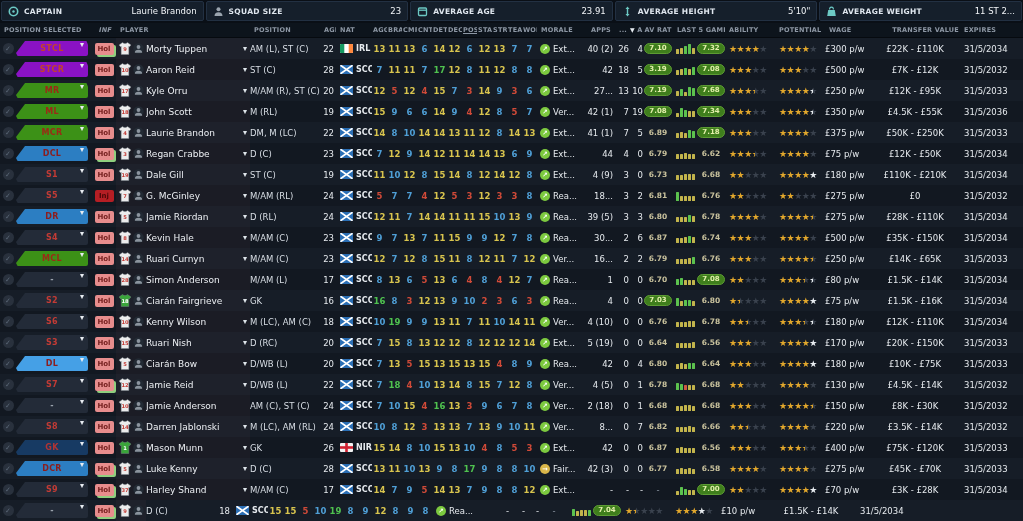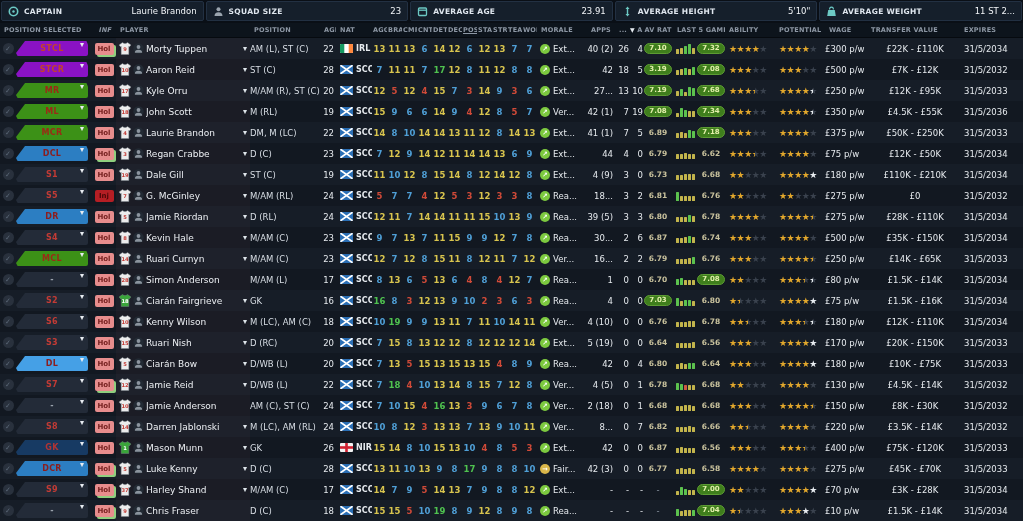--- a/index.html
+++ b/index.html
@@ -150,21 +150,21 @@
       <div class="th" style="width:15px;text-align:center;padding-left:1px;justify-content:center;">WOR</div>
       <div class="th" style="width:46px;text-align:left;padding-left:4px;">MORALE</div>
       <div class="th" style="width:30px;text-align:right;padding-left:1px;padding-right:2px;">APPS</div>
       <div class="th" style="width:16px;text-align:right;padding-left:1px;padding-right:2px;">...</div>
       <div class="th" style="width:14px;text-align:right;padding-left:1px;padding-right:2px;"><span class="sortar">▼</span> AST</div>
       <div class="th" style="width:30px;text-align:center;padding-left:1px;justify-content:center;">AV RAT</div>
       <div class="th" style="width:52px;text-align:left;padding-left:4px;">LAST 5 GAMES</div>
       <div class="th" style="width:50px;text-align:left;padding-left:4px;">ABILITY</div>
       <div class="th" style="width:50px;text-align:left;padding-left:4px;">POTENTIAL</div>
       <div class="th" style="width:45px;text-align:left;padding-left:4px;">WAGE</div>
-      <div class="th" style="width:90px;text-align:left;padding-left:1px;justify-content:center;">TRANSFER VALUE</div>
+      <div class="th" style="width:90px;text-align:right;padding-left:1px;justify-content:center;">TRANSFER VALUE</div>
       <div class="th" style="width:63px;text-align:left;padding-left:4px;">EXPIRES</div>
     </div>
   <div class="tbody" id="tbody">
       <div class="row odd">
   <div class="c c-check">
           <span class="chk">✓</span>
         </div>
   <div class="c c-badge">
           <div class="badge" style="background:#8a12c4">
     <span class="bcode" style="color:#c2442c">STCL</span>
@@ -2114,23 +2114,20 @@
           <svg class="shirtwrap" viewBox="0 0 14 15">
    <path d="M4.5 1.5 L6 2.5 H8 L9.5 1.5 L13 4 L11.2 6 L10.8 5.3 V13.5 H3.2 V5.3 L2.8 6 L1 4 Z" fill="#ececec" stroke="#7e8891" stroke-width="0.4"></path>
    <text x="7" y="9.6" font-size="5.2" font-weight="bold" fill="#c23b35" text-anchor="middle" font-family="DejaVu Sans,sans-serif">9</text>
           </svg>
           <svg class="face" viewBox="0 0 11 11">
             <circle cx="5.5" cy="5.5" r="5.2" fill="#222a34"></circle>
             <circle cx="5.5" cy="4" r="1.9" fill="#8b949e"></circle>
             <path d="M1.8 9.8 Q1.8 6.8 5.5 6.8 Q9.2 6.8 9.2 9.8 Z" fill="#8b949e"></path>
           </svg>
         </div>
-  <div class="c c-name pcell">
-          <span class="nm">Chris Fraser</span>
-        </div>
   <div class="c c-posn">D (C)</div>
   <div class="c c-age">18</div>
   <div class="c c-nat">
           <span class="flag"><svg width="13" height="9">
               <rect width="13" height="9" fill="#2b6fb5"></rect>
               <path d="M0 0 L13 9 M13 0 L0 9" stroke="#fff" stroke-width="1.8"></path>
             </svg></span>
           <span>SCO</span>
         </div>
   <div class="c c-attr" style="color:#d8c44e">15</div>

